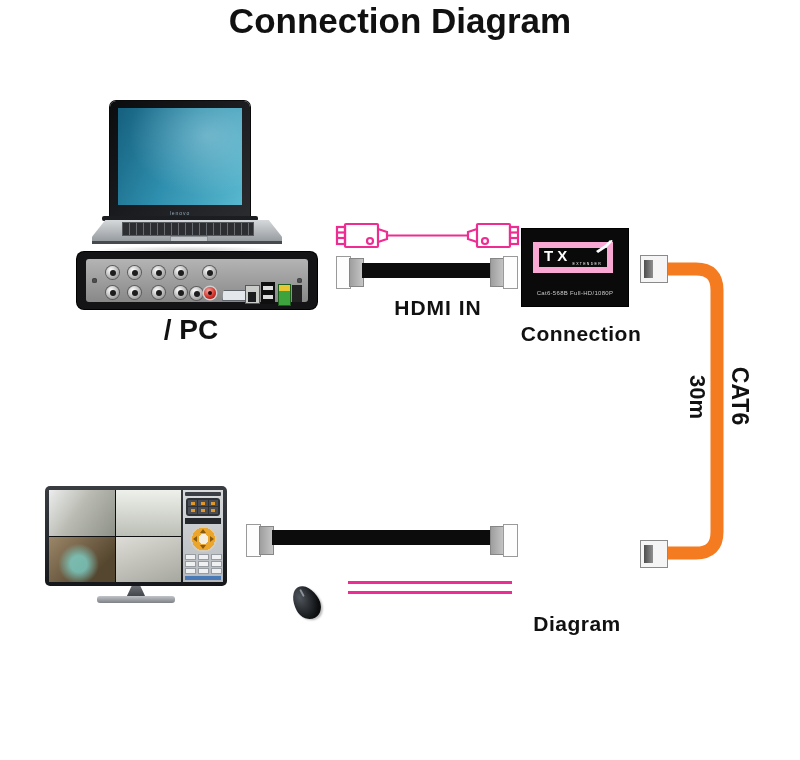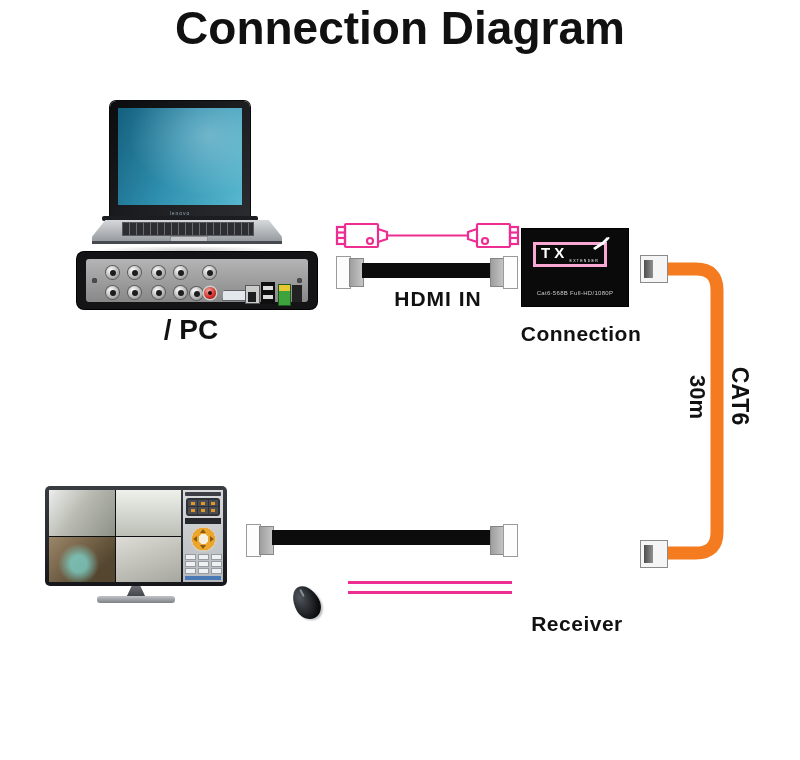--- a/index.html
+++ b/index.html
@@ -2,21 +2,21 @@
 <html><head>
 <meta charset="utf-8">
 <style>
   html,body{margin:0;padding:0;background:#fff;}
   #stage{position:relative;width:800px;height:760px;background:#ffffff;overflow:hidden;
          font-family:"Liberation Sans",sans-serif;color:#111;}
   .abs{position:absolute;}
   .center{text-align:center;}
 
   
-  .title{left:0;right:0;top:1px;font-size:46px;font-weight:700;letter-spacing:0px;text-align:center;}
+  .title{left:0;right:0;top:1px;font-size:35px;font-weight:700;letter-spacing:0px;text-align:center;}
 
   
   .lt-bezel{left:110px;top:101px;width:140px;height:117px;border-radius:6px 6px 2px 2px;
             background:linear-gradient(135deg,#0b0c0e,#2a2c30);box-shadow:0 0 0 1px #0a0a0a;}
   .lt-screen{left:8px;top:7px;right:8px;bottom:13px;position:absolute;
              background:linear-gradient(115deg,#15607e 0%,#2f8fae 48%,#57b8cf 100%);}
   .lt-glow{position:absolute;inset:0;background:radial-gradient(ellipse at 72% 28%,rgba(255,255,255,.28),transparent 62%);}
   .lt-logo{position:absolute;left:0;right:0;bottom:2px;text-align:center;font-size:5px;color:#8fa8b8;letter-spacing:1px;}
   .lt-hinge{left:102px;top:216px;width:156px;height:5px;background:#1b1d20;border-radius:2px;}
   .lt-base{left:92px;top:220px;width:190px;height:24px;
@@ -54,21 +54,21 @@
   .dvr-label .s{font-size:28px;font-weight:700;}
 
   
   .hcw{width:13px;height:31px;background:#fdfdfd;border:1px solid #9a9a9a;}
   .hcg{width:13px;height:27px;background:linear-gradient(90deg,#9e9e9e,#c6c6c6);border:1px solid #868686;}
   .hbar{height:15px;background:#0c0c0c;}
   .cable-lbl{font-size:21px;font-weight:700;letter-spacing:1px;}
 
   
   .extbox{width:106px;height:77px;background:#0a0a0a;box-shadow:0 0 0 1px #000;}
-  .badge{position:absolute;left:11px;top:13px;width:68px;height:19px;border:3px solid #f9a8d4;}
+  .badge{position:absolute;left:11px;top:13px;width:68px;height:19px;border:6px solid #f9a8d4;}
   .badge .bt{position:absolute;left:5px;top:-1px;font-size:15px;font-weight:700;letter-spacing:4px;color:#fff;}
   .badge .bs{position:absolute;right:5px;bottom:1px;font-size:3.5px;letter-spacing:1.3px;color:#fff;}
   .badge svg{position:absolute;right:-6px;top:-8px;}
   .spec{position:absolute;left:0;right:0;bottom:10px;text-align:center;font-size:6px;letter-spacing:.3px;color:#c9c9c9;white-space:nowrap;}
   .unit-lbl{font-size:21px;font-weight:700;letter-spacing:.5px;}
 
   
   .rj45{width:26px;height:26px;background:#f5f5f5;border:1px solid #8a8a8a;}
   .rj45 i{position:absolute;left:3px;top:4px;width:9px;height:18px;display:block;
           background:linear-gradient(90deg,#4e4e4e,#909090);}
@@ -219,21 +219,21 @@
     </g>
   </svg>
 
   <div>
     <div class="abs hcw" style="left:336px;top:256px"></div>
     <div class="abs hcg" style="left:349px;top:258px"></div>
     <div class="abs hbar" style="left:362px;top:263px;width:130px"></div>
     <div class="abs hcg" style="left:490px;top:258px"></div>
     <div class="abs hcw" style="left:503px;top:256px"></div>
   </div>
-  <div class="abs cable-lbl center" style="left:358px;top:287px;width:160px">HDMI IN</div>
+  <div class="abs cable-lbl center" style="left:358px;top:296px;width:160px">HDMI IN</div>
 
   <svg class="abs" style="left:0;top:0;pointer-events:none" width="800" height="760" viewBox="0 0 800 760">
     <path d="M660,269 L696,269 Q717,269 717,290 L717,532 Q717,553 696,553 L660,553" stroke="#f47b20" stroke-width="13" fill="none"></path>
   </svg>
   <div class="abs rot cat-len" style="left:697px;top:397px">30m</div>
   <div class="abs rot cat-type" style="left:739px;top:396px">CAT6</div>
 
   <div class="abs extbox" style="left:522px;top:229px">
     <div class="badge">
       <span class="bt">TX</span>
@@ -243,21 +243,21 @@
         <circle cx="16.5" cy="1" r="1" fill="#fff"></circle>
       </svg>
     </div>
     <div class="spec">Cat6-568B  Full-HD/1080P</div>
   </div>
   <div class="abs unit-lbl center" style="left:501px;top:322px;width:160px">Connection</div>
   <div class="abs rj45" style="left:640px;top:255px">
       <i></i>
     </div>
 
-  <div class="abs unit-lbl center" style="left:497px;top:612px;width:160px">Receiver</div>
+  <div class="abs unit-lbl center" style="left:497px;top:612px;width:160px">Diagram</div>
   <div class="abs rj45" style="left:640px;top:540px">
       <i></i>
     </div>
 
   <div>
     <div class="abs hcw" style="left:246px;top:524px"></div>
     <div class="abs hcg" style="left:259px;top:526px"></div>
     <div class="abs hbar" style="left:272px;top:530px;width:220px"></div>
     <div class="abs hcg" style="left:490px;top:526px"></div>
     <div class="abs hcw" style="left:503px;top:524px"></div>

